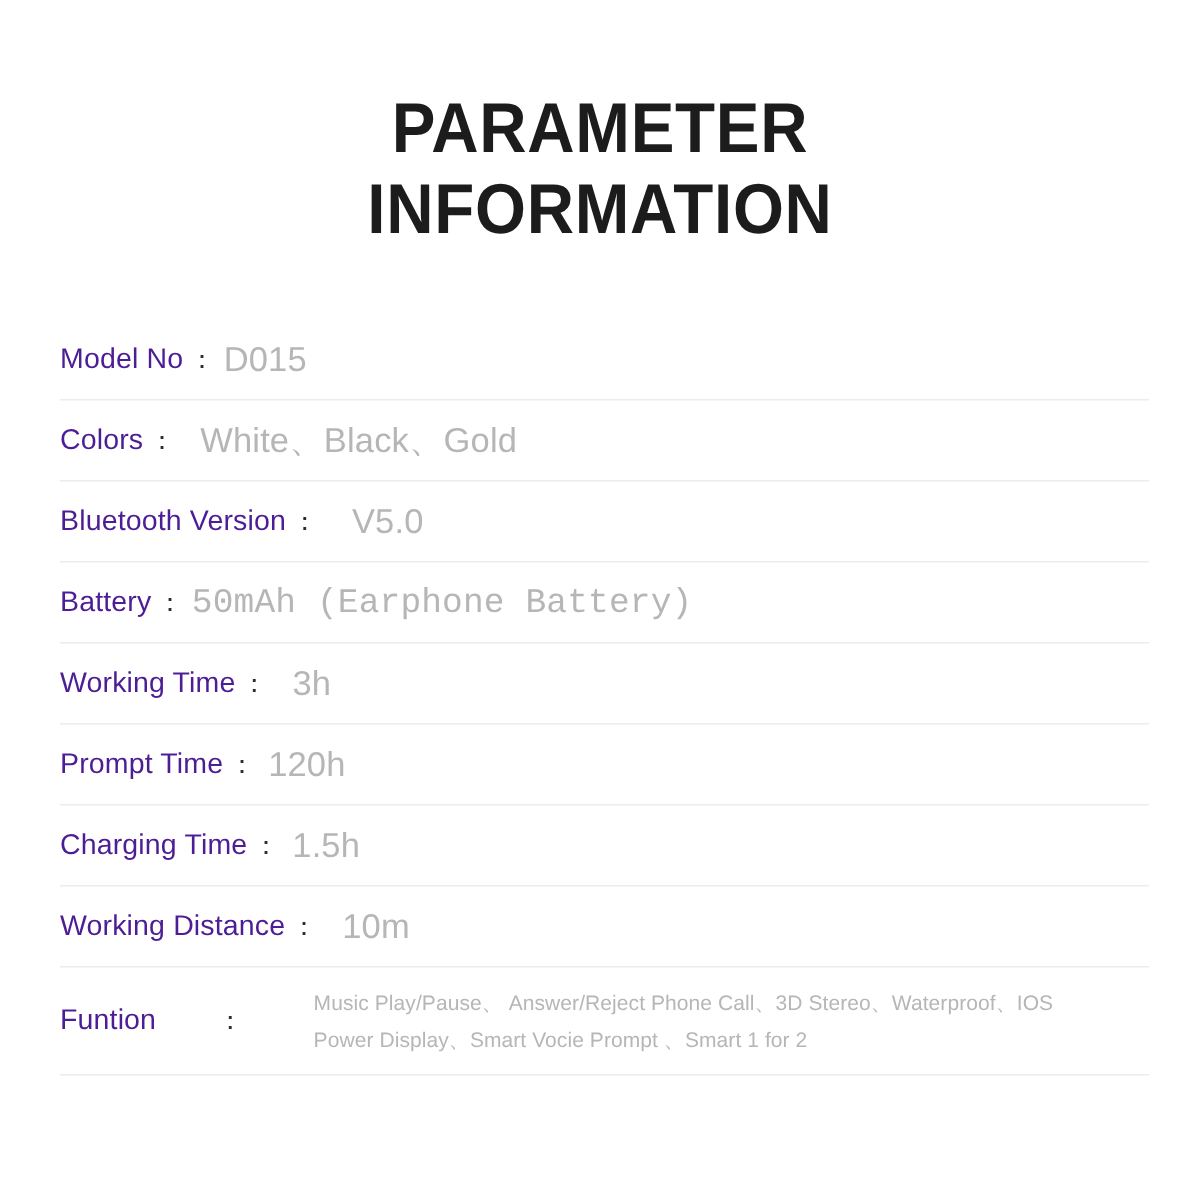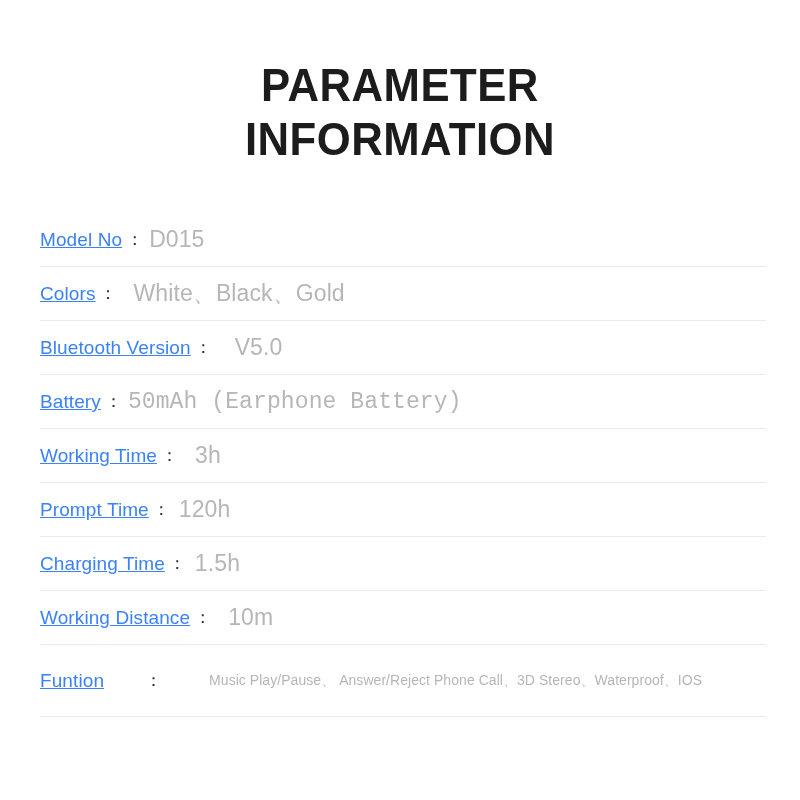--- a/index.html
+++ b/index.html
@@ -60,26 +60,25 @@
     box-sizing: border-box;
   }
   .spec-row.tall {
     height: 72px;
     align-items: center;
     gap: 37px;
   }
 
   .spec-label {
     font-size: 19px;
-    color: #3b82f6;
+    color: #4c1d95;
     font-weight: 400;
     white-space: nowrap;
     flex: 0 0 auto;
     letter-spacing: 0.1px;
-    text-decoration: underline;
   }
   .spec-colon {
     font-size: 17px;
     color: #2c2c2c;
     padding: 0 1px 0 4px;
     flex: 0 0 auto;
   }
 
   .spec-value {
     font-size: 23px;
@@ -179,17 +178,18 @@
       <span class="spec-label">Working Distance</span>
       <span class="spec-colon">：</span>
       <span class="spec-value gap-md">10m</span>
     </div>
 
     <div class="spec-row tall">
       <span class="spec-label">Funtion</span>
       <span class="spec-colon">：</span>
       <span class="func-value">
         <span>Music Play/Pause、 Answer/Reject Phone Call、3D Stereo、Waterproof、IOS</span>
+        <span>Power Display、Smart Vocie Prompt 、Smart 1 for 2</span>
       </span>
     </div>
 
   </div>
 </div>
 
 </body></html>

